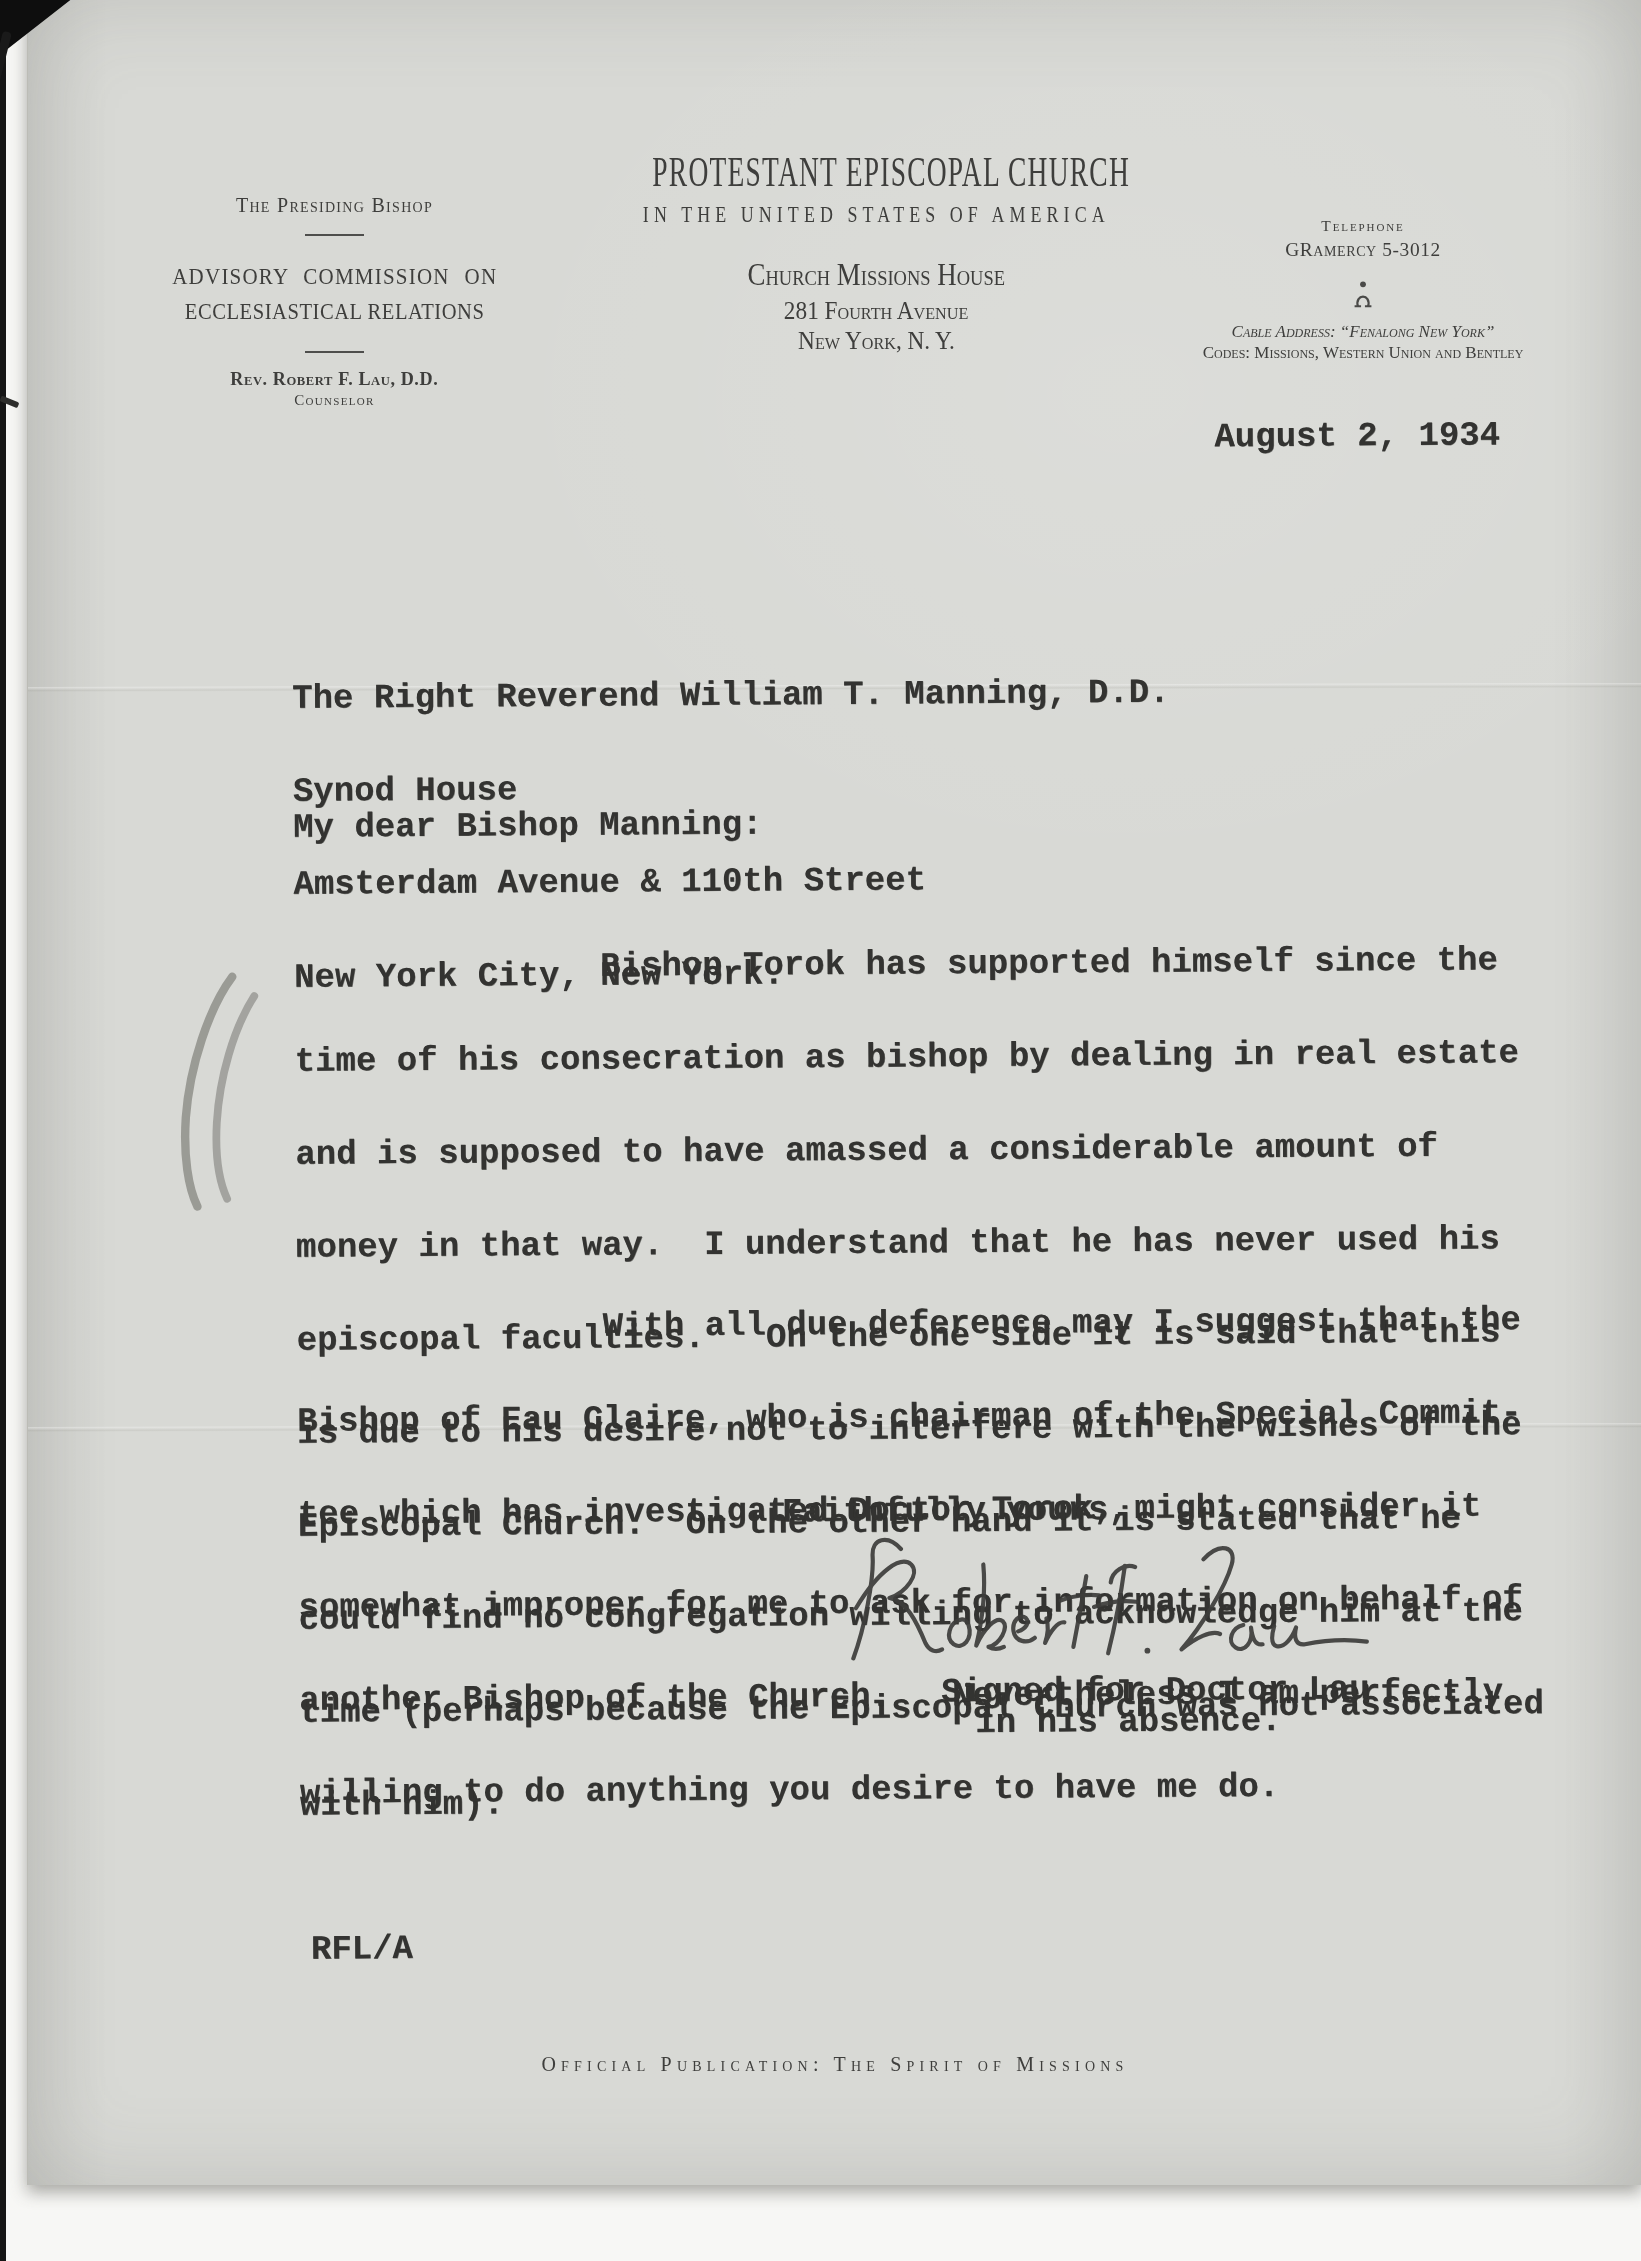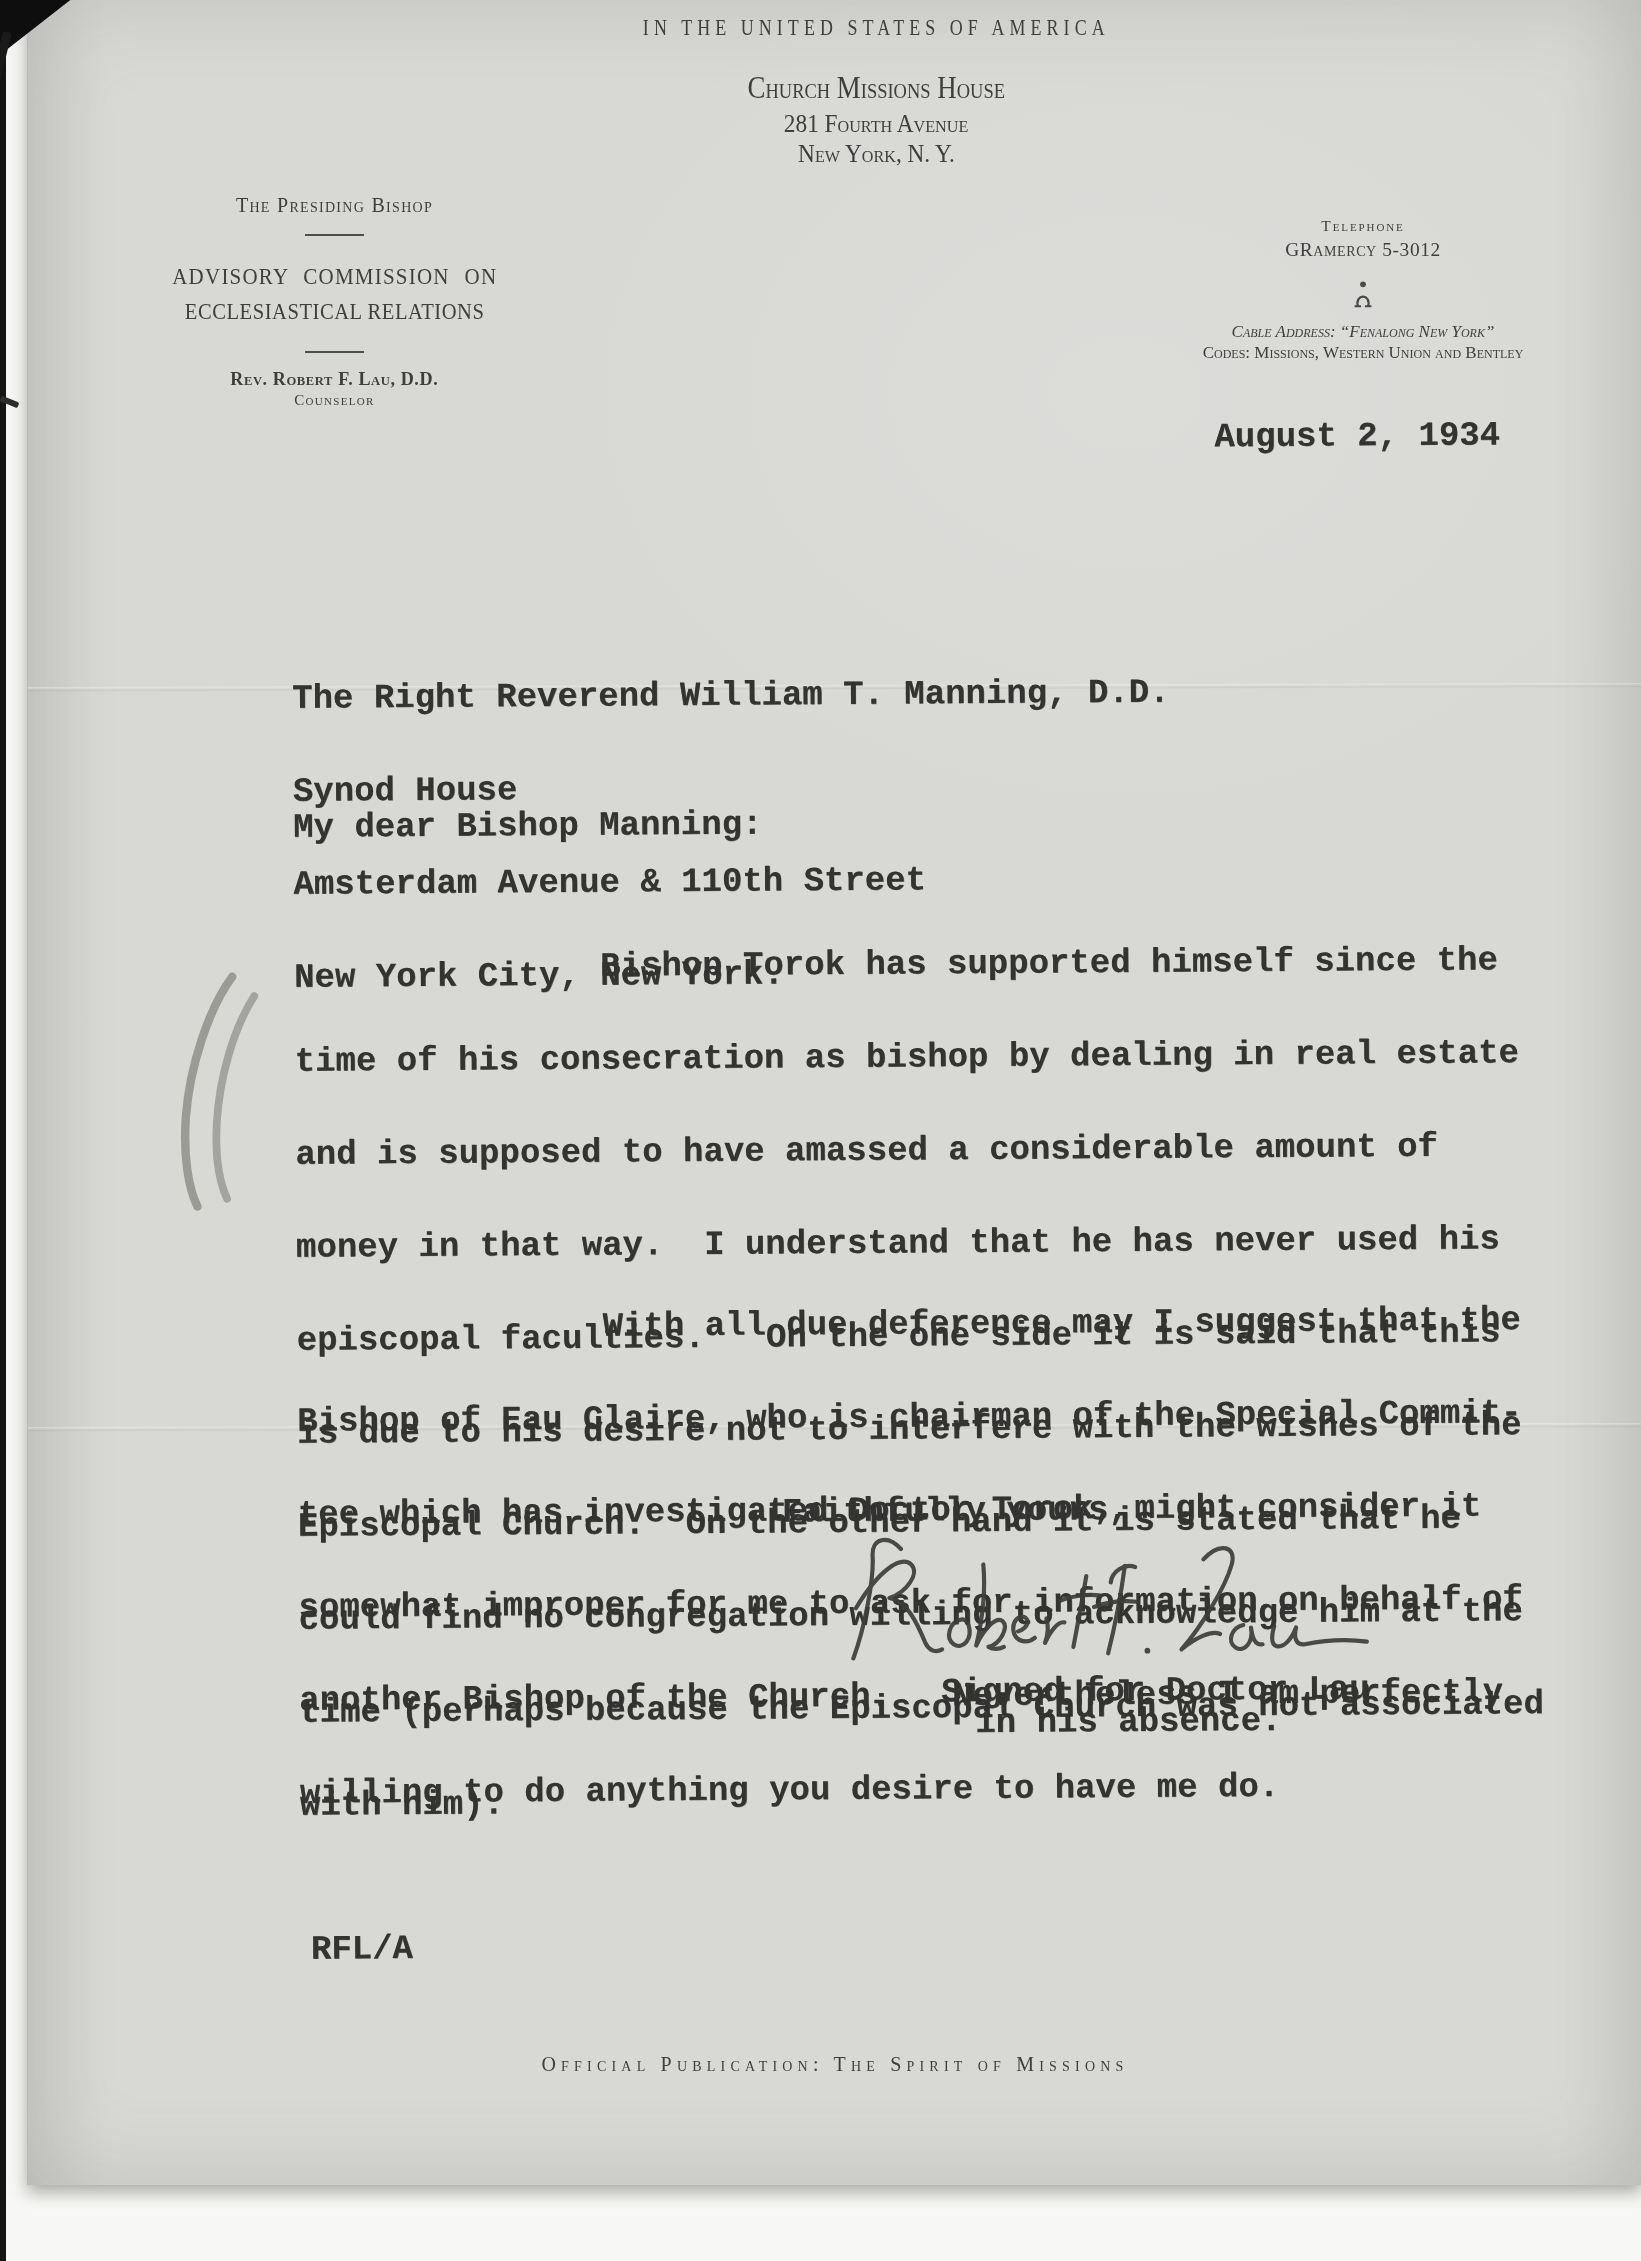--- a/index.html
+++ b/index.html
@@ -22,21 +22,21 @@
   .crease{position:absolute;left:0;right:0;height:5.2px;opacity:.65;transform:rotate(-0.15deg);
           background:linear-gradient(180deg, rgba(255,255,255,0.55), rgba(130,130,120,0.20) 70%, rgba(130,130,120,0));}
   
   .lh{color:#3e3e3c;}
   .lh .cx{display:inline-block;transform-origin:50% 50%;}
   .lh-center{position:absolute;left:490px;top:0;width:716px;text-align:center;}
   .lh-left{position:absolute;left:126px;top:0;width:361px;text-align:center;}
   .lh-right{position:absolute;left:1109px;top:0;width:452px;text-align:center;}
   .org{margin-top:147px;font-size:43px;letter-spacing:1.9px;white-space:nowrap;}
   .org .cx{transform:scaleX(0.64);}
-  .orgsub{margin-top:15px;font-size:23px;letter-spacing:6.5px;white-space:nowrap;}
+  .orgsub{margin-top:6px;font-size:23px;letter-spacing:6.5px;white-space:nowrap;}
   .orgsub .cx{transform:scaleX(0.78);}
   .bldg{margin-top:28px;font-size:32px;font-variant:small-caps;white-space:nowrap;}
   .bldg .cx{transform:scaleX(0.84);}
   .street{margin-top:3.9px;font-size:24.5px;font-variant:small-caps;white-space:nowrap;}
   .street .cx{transform:scaleX(0.95);}
   .city{margin-top:2.6px;font-size:24.5px;font-variant:small-caps;white-space:nowrap;}
   .city .cx{transform:scaleX(0.95);}
   .presiding{margin-top:194px;font-size:20px;font-variant:small-caps;letter-spacing:1.3px;white-space:nowrap;}
   .rule{width:59px;height:1.9px;background:#4e4e4c;margin:17px auto 0 auto;}
   .advisory{margin-top:28px;font-size:22.6px;letter-spacing:1.3px;word-spacing:9px;white-space:nowrap;}
@@ -68,20 +68,21 @@
 <body>
 
 <div class="scan">
 
   <div class="paper">
 
     <div class="crease" style="top:685px;"></div>
     <div class="crease" style="top:1425px;"></div>
 
     <div class="lh lh-center">
+      <div class="org"><span class="cx">PROTESTANT EPISCOPAL CHURCH</span></div>
       <div class="orgsub"><span class="cx">IN THE UNITED STATES OF AMERICA</span></div>
       <div class="bldg"><span class="cx">Church Missions House</span></div>
       <div class="street"><span class="cx">281 Fourth Avenue</span></div>
       <div class="city"><span class="cx">New York, N. Y.</span></div>
     </div>
 
     <div class="lh lh-left">
       <div class="presiding">The Presiding Bishop</div>
       <div class="rule"></div>
       <div class="advisory"><span class="cx">ADVISORY  COMMISSION  ON</span></div>

